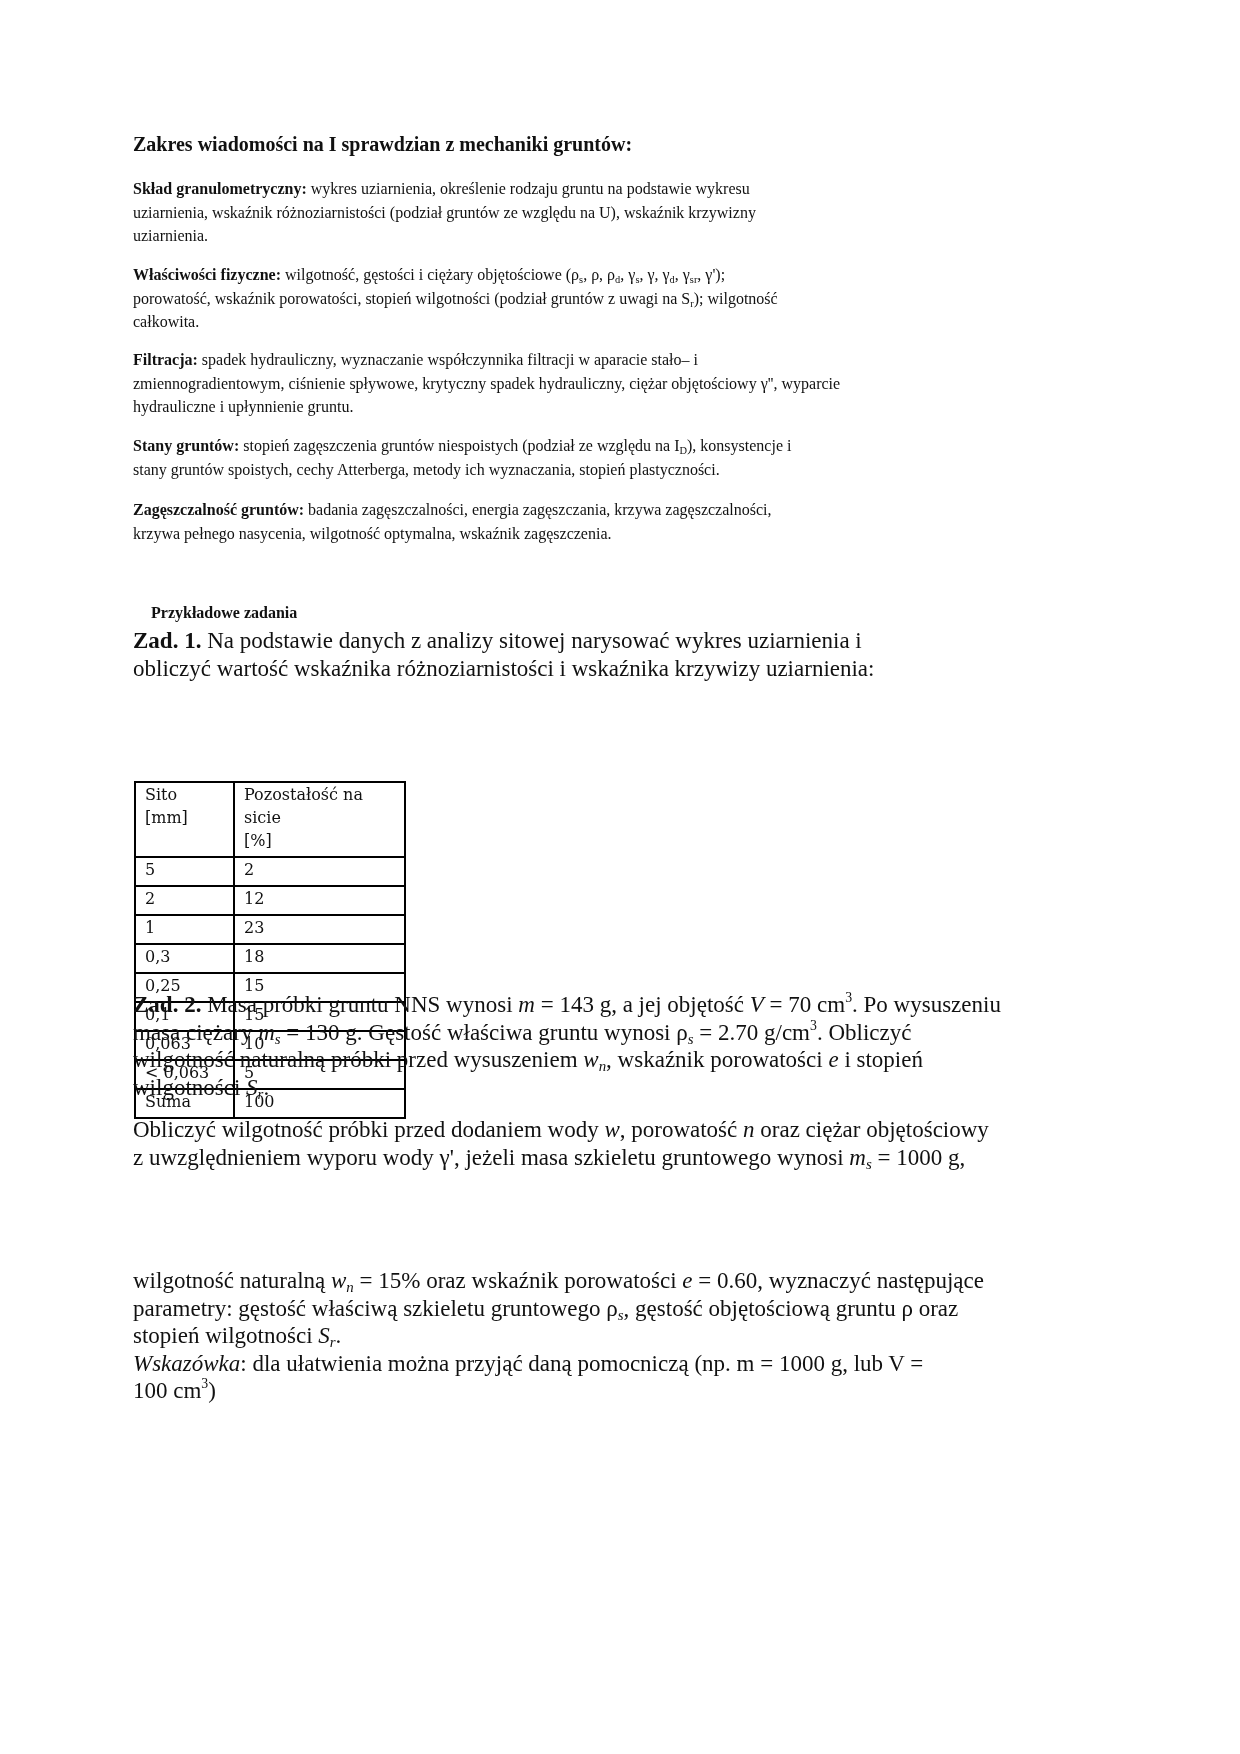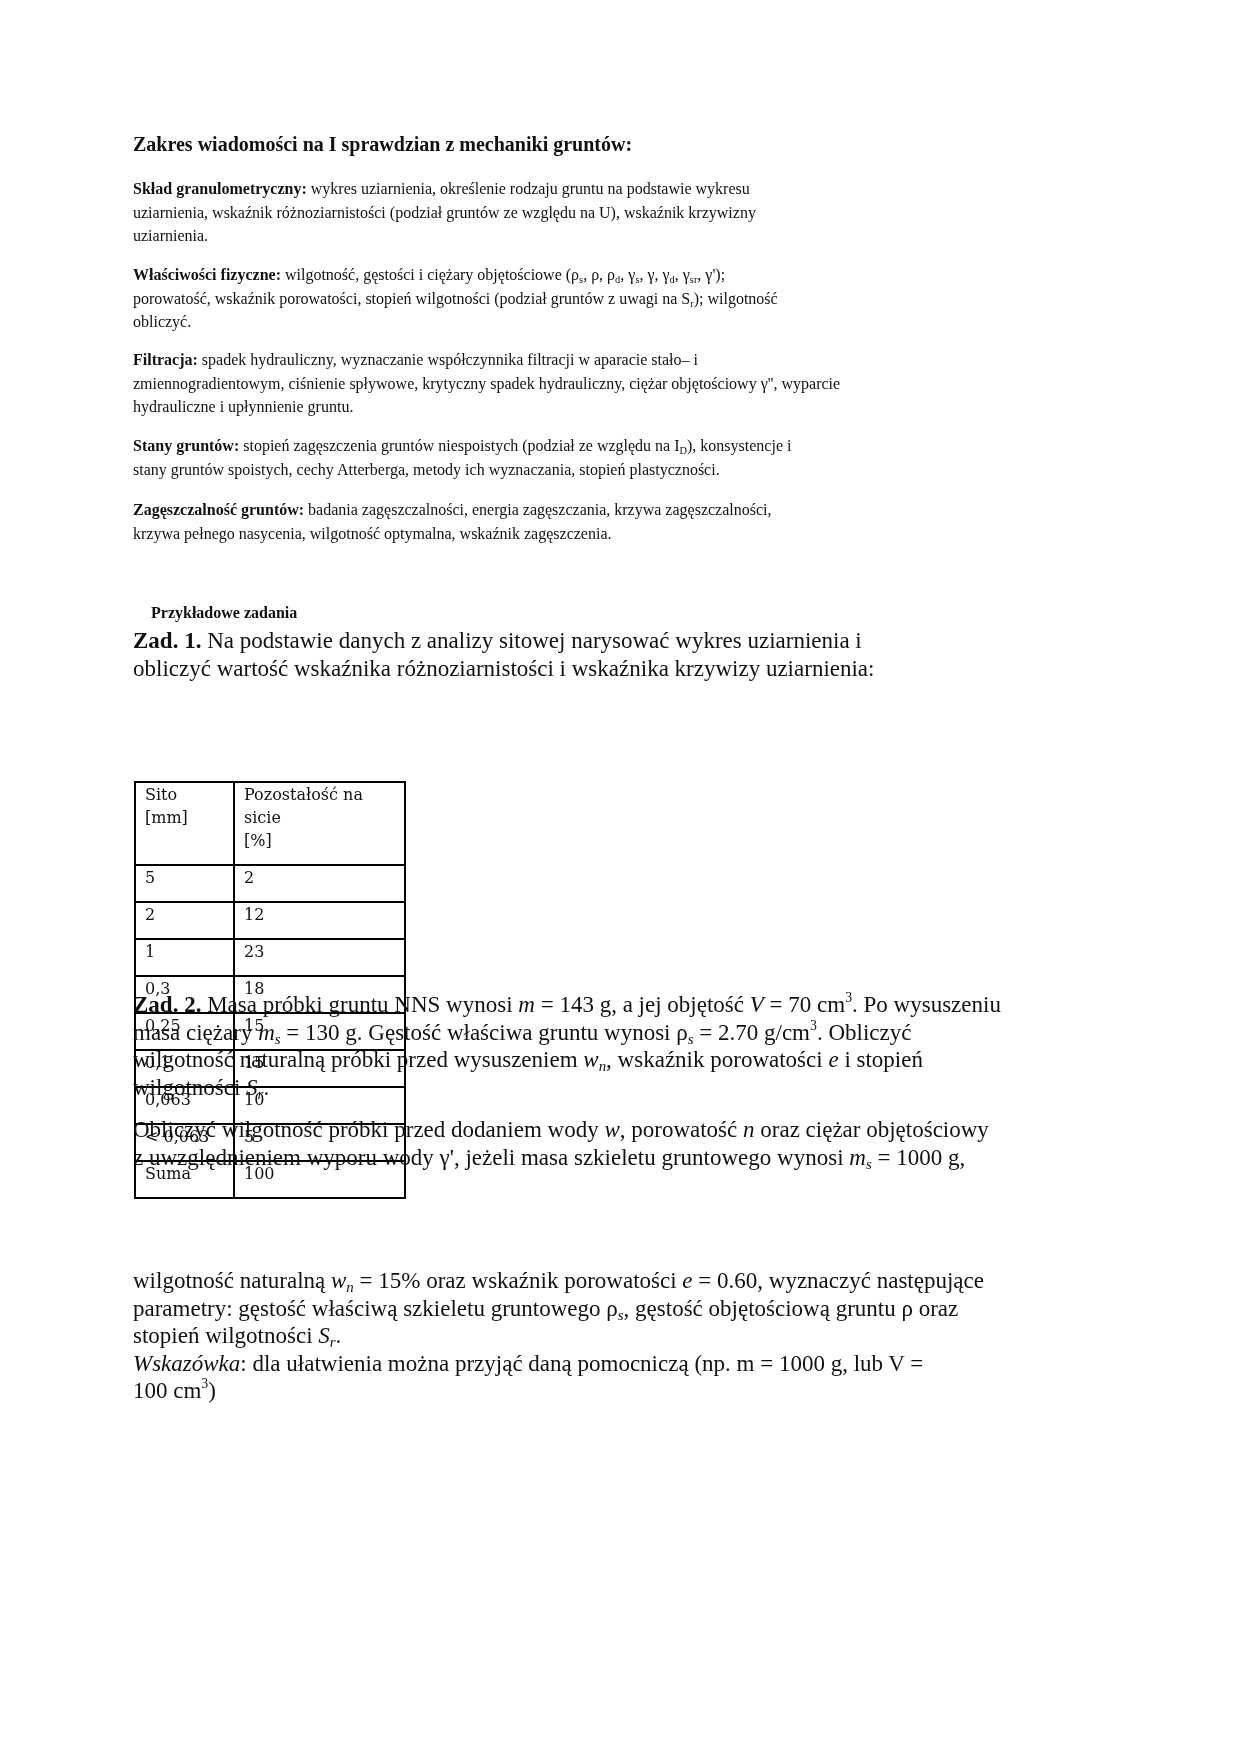--- a/index.html
+++ b/index.html
@@ -11,21 +11,21 @@
   .big { font-size: 23px; line-height: 27.5px; }
   .title { font-size: 20px; font-weight: bold; }
   b { font-weight: bold; }
   i { font-style: italic; }
   sub { font-size: 0.65em; vertical-align: -0.25em; line-height: 0; }
   sup { font-size: 0.6em; vertical-align: 0.7em; line-height: 0; }
   .line { display: block; }
 
   table.sieve { position: absolute; left: 134px; top: 781px; border-collapse: collapse;
                 font-family: "DejaVu Serif", "Liberation Serif", serif; font-size: 16px; }
-  table.sieve td { border: 2px solid #000; padding: 0 0 12px 9px; vertical-align: top;
+  table.sieve td { border: 2px solid #000; padding: 0 0 4px 9px; vertical-align: top;
                    line-height: 23px; height: 23px; }
   table.sieve td.c1 { width: 88px; }
   table.sieve td.c2 { width: 160px; }
   table.sieve tr.head td { height: 69px; }
 </style>
 </head>
 <body>
 
 <div class="page">
 
@@ -33,21 +33,21 @@
 
   <div class="abs small" style="left:133px; top:177px;">
     <span class="line"><b>Skład granulometryczny:</b><span> wykres uziarnienia, określenie rodzaju gruntu na podstawie wykresu</span></span>
     <span class="line">uziarnienia, wskaźnik różnoziarnistości (podział gruntów ze względu na U), wskaźnik krzywizny</span>
     <span class="line">uziarnienia.</span>
   </div>
 
   <div class="abs small" style="left:133px; top:263px;">
     <span class="line"><b>Właściwości fizyczne:</b><span> wilgotność, gęstości i ciężary objętościowe (</span><span>ρ<sub>s</sub>, ρ, ρ<sub>d</sub>, γ<sub>s</sub>, γ, γ<sub>d</sub>, γ<sub>sr</sub>, γ'</span><span>);</span></span>
     <span class="line"><span>porowatość, wskaźnik porowatości, stopień wilgotności (podział gruntów z uwagi na S</span><sub>r</sub><span>); wilgotność</span></span>
-    <span class="line">obliczyć.</span>
+    <span class="line">całkowita.</span>
   </div>
 
   <div class="abs small" style="left:133px; top:348px;">
     <span class="line"><b>Filtracja:</b><span> spadek hydrauliczny, wyznaczanie współczynnika filtracji w aparacie stało– i</span></span>
     <span class="line">zmiennogradientowym, ciśnienie spływowe, krytyczny spadek hydrauliczny, ciężar objętościowy γ'', wyparcie</span>
     <span class="line">hydrauliczne i upłynnienie gruntu.</span>
   </div>
 
   <div class="abs small" style="left:133px; top:434px;">
     <span class="line"><b>Stany gruntów:</b><span> stopień zagęszczenia gruntów niespoistych (podział ze względu na I</span><sub>D</sub><span>), konsystencje i</span></span>

